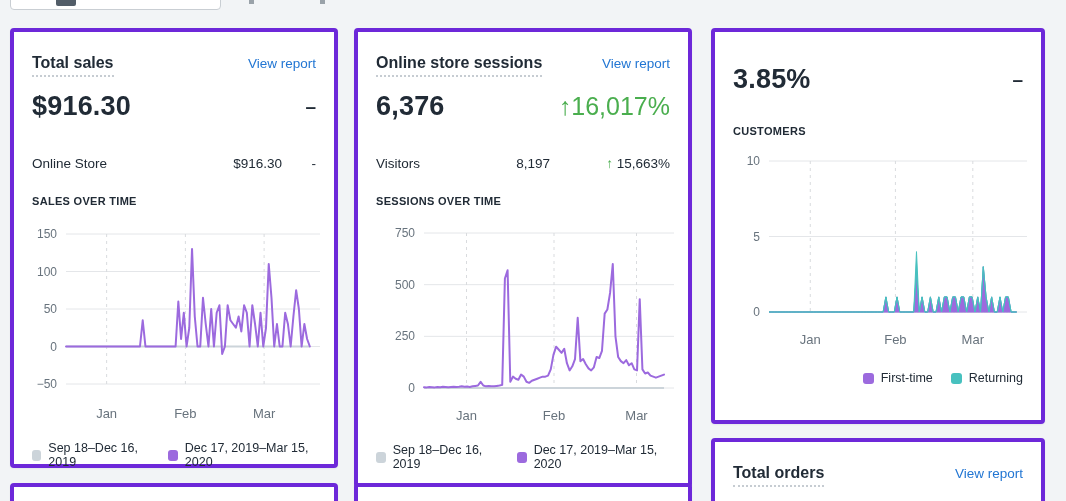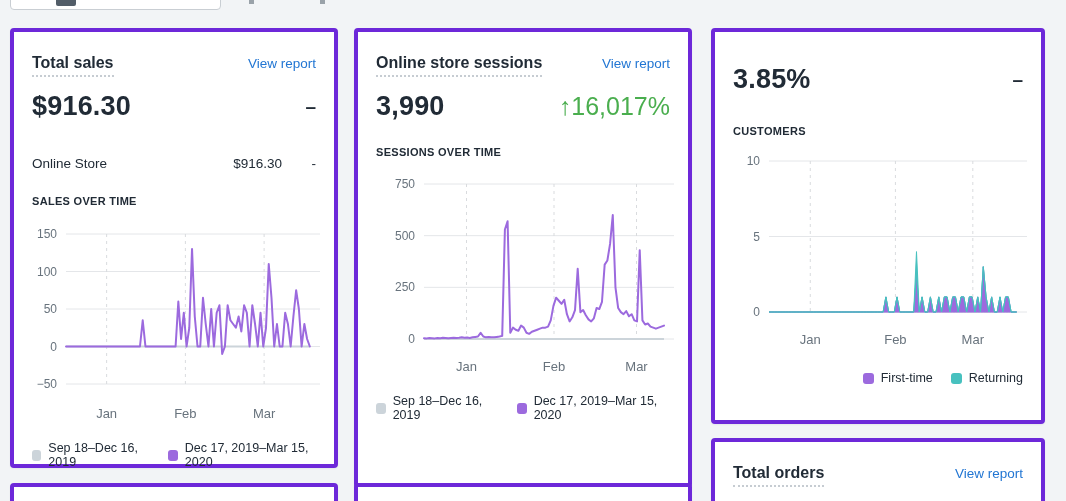--- a/index.html
+++ b/index.html
@@ -95,22 +95,27 @@
     </span>
   </div>
 </div>
 
 <div class="card" style="left:354px;top:28px;width:338px;height:460px">
   <div class="card-head">
     <span class="card-title">Online store sessions</span>
     <a class="view-report">View report</a>
   </div>
   <div class="big-row">
-    <span class="big-value">3,990</span>
+    <span class="big-value">6,376</span>
     <span class="big-change green"><span>↑</span><span>16,017%</span></span>
+  </div>
+  <div class="metric-row">
+    <span class="m-label">Visitors</span>
+    <span class="m-value" style="width:80px">8,197</span>
+    <span class="m-change" style="width:120px"><span class="green">↑</span> <span>15,663%</span></span>
   </div>
   <div class="section-label">SESSIONS OVER TIME</div>
   <svg class="chart" width="302" height="214">
       <line x1="48" y1="18" x2="298" y2="18" stroke="#e4e6e9" stroke-width="1"></line>
       <text x="39" y="22" text-anchor="end" font-size="12" fill="#68737d">750</text>
       <line x1="48" y1="69.66666666666666" x2="298" y2="69.66666666666666" stroke="#e4e6e9" stroke-width="1"></line>
       <text x="39" y="73.66666666666666" text-anchor="end" font-size="12" fill="#68737d">500</text>
       <line x1="48" y1="121.33333333333333" x2="298" y2="121.33333333333333" stroke="#e4e6e9" stroke-width="1"></line>
       <text x="39" y="125.33333333333333" text-anchor="end" font-size="12" fill="#68737d">250</text>
       <line x1="48" y1="173" x2="298" y2="173" stroke="#e4e6e9" stroke-width="1"></line>

